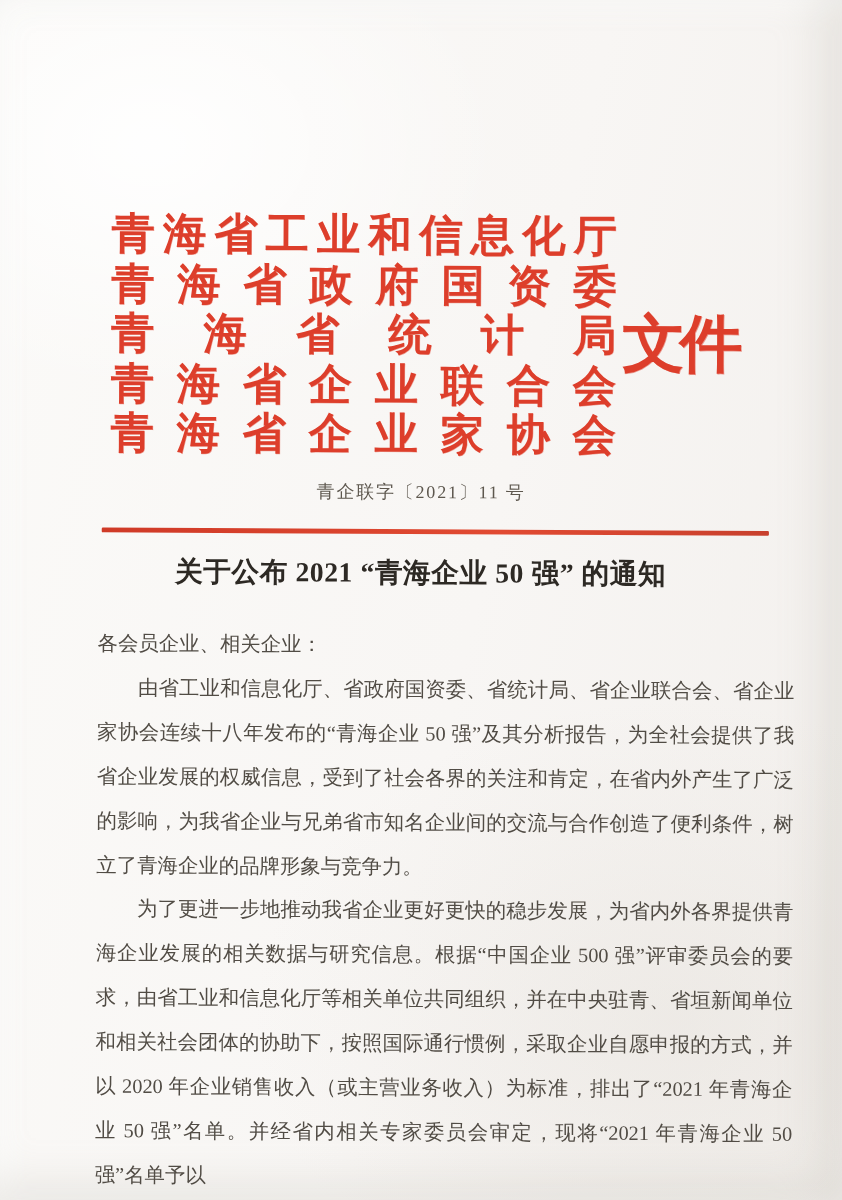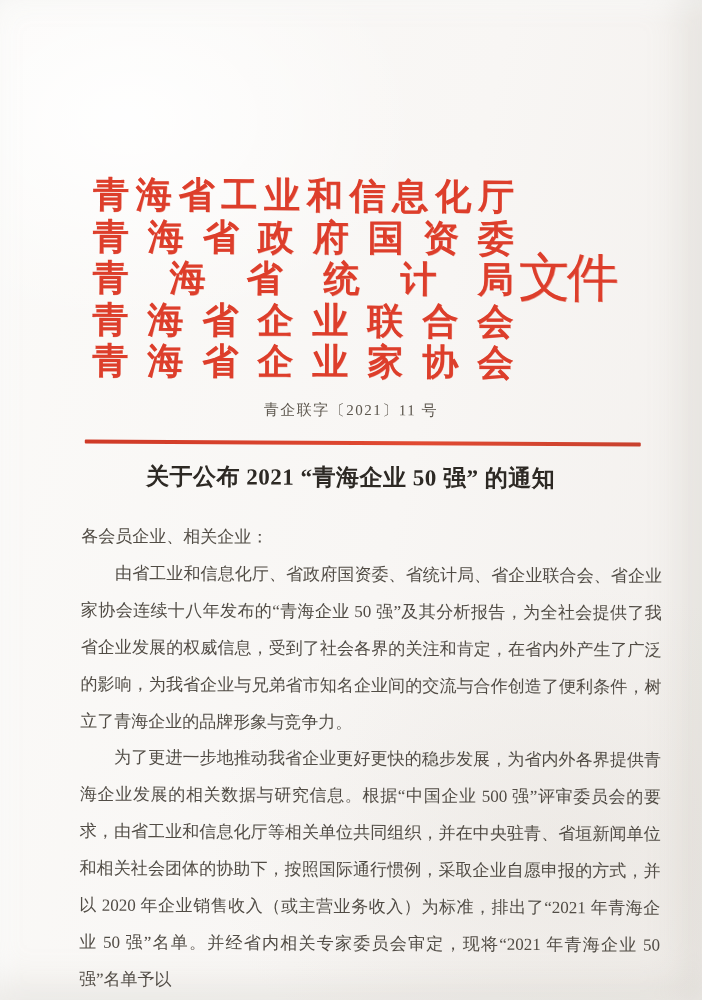--- a/index.html
+++ b/index.html
@@ -42,24 +42,24 @@
     font-size: 36px;
     line-height: 41.6px;
     font-weight: bold;
     color: #dd3e2b;
     text-shadow: 0.4px 0.4px 0 rgba(221,62,43,0.45);
     white-space: nowrap;
   }
   .wenjian {
     position: absolute;
     left: 518px;
-    top: 246px;
+    top: 256px;
     font-size: 52px;
     line-height: 62px;
-    font-weight: 400;
+    font-weight: 700;
     letter-spacing: -4px;
     color: #dd3e2b;
     text-shadow: 0.6px 0.6px 0 rgba(221,62,43,0.5);
     white-space: nowrap;
   }
 
   
   .doc-number {
     position: absolute;
     left: 0;

